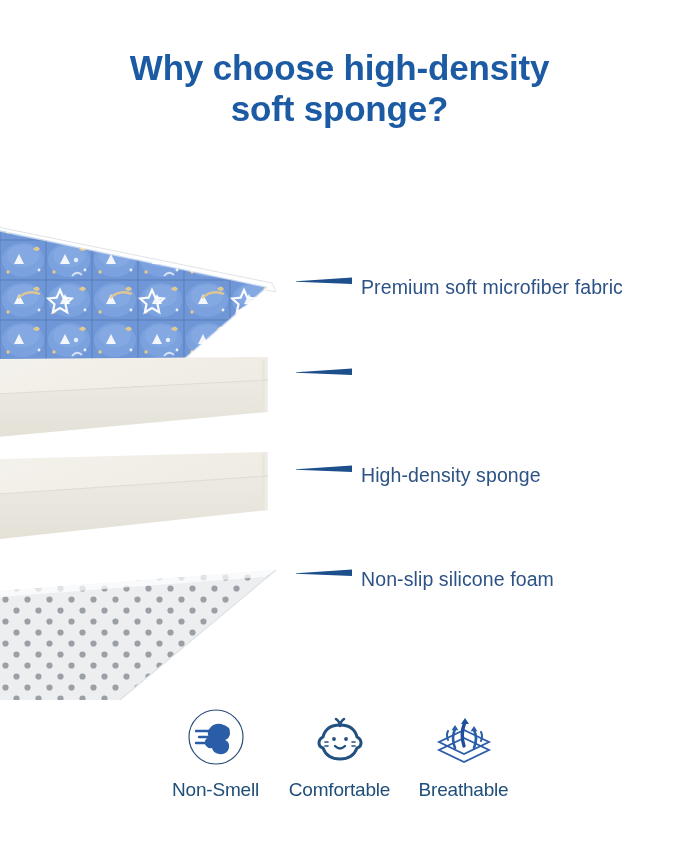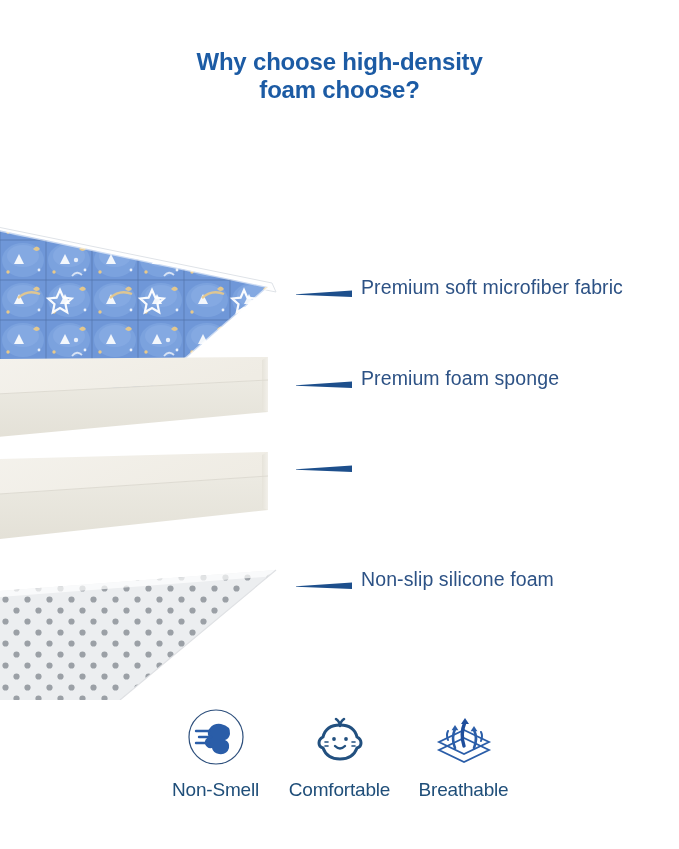--- a/index.html
+++ b/index.html
@@ -13,42 +13,42 @@
 
   
   #title-block {
     position:absolute;
     top:48px; left:0; width:679px;
     text-align:center;
     z-index:40;
     pointer-events:none;
   }
   .title-line {
-    font-size:24px;
+    font-size:35px;
     font-weight:bold;
     color:#1c5ba4;
     letter-spacing:-0.2px;
     line-height:1.17;
     white-space:nowrap;
   }
 
   
   #illustration {
     position:absolute;
     top:0; left:0;
     width:400px; height:700px;
     z-index:10;
   }
   #illustration svg { display:block; }
 
   
   .callout {
     position:absolute;
     display:flex;
-    align-items:flex-end;
+    align-items:flex-start;
     z-index:30;
   }
   .leader { flex:0 0 auto; line-height:0; }
   .callout-text {
     font-size:19.5px;
     color:#2d5285;
     white-space:nowrap;
     letter-spacing:0.1px;
     margin-left:9px;
   }
@@ -168,47 +168,47 @@
         <rect x="-130" y="540" width="430" height="180" fill="url(#silDots)"></rect>
       </g>
       <polygon points="-120,600 276,570 276,576 -120,606" fill="#ffffff" opacity="0.7"></polygon>
       <polyline points="276,570 120,700" fill="none" stroke="#dfe1e4" stroke-width="1.2"></polyline>
     </g>
   </svg>
 </div>
 
 <div id="title-block">
   <div class="title-line">Why choose high-density</div>
-  <div class="title-line">foam choose?</div>
+  <div class="title-line">soft sponge?</div>
 </div>
 
 <div class="callout" id="callout-0">
   <span class="leader">
     <svg width="56" height="10" viewBox="0 0 56 10">
         <polygon points="0,5.2 56,1.6 56,8 0,5.8" fill="#1d4f8c"></polygon>
       </svg>
   </span>
   <span class="callout-text">Premium soft microfiber fabric</span>
 </div>
 
 <div class="callout" id="callout-1">
   <span class="leader">
     <svg width="56" height="10" viewBox="0 0 56 10">
         <polygon points="0,5.2 56,1.6 56,8 0,5.8" fill="#1d4f8c"></polygon>
       </svg>
   </span>
-  <span class="callout-text">Premium foam sponge</span>
 </div>
 
 <div class="callout" id="callout-2">
   <span class="leader">
     <svg width="56" height="10" viewBox="0 0 56 10">
         <polygon points="0,5.2 56,1.6 56,8 0,5.8" fill="#1d4f8c"></polygon>
       </svg>
   </span>
+  <span class="callout-text">High-density sponge</span>
 </div>
 
 <div class="callout" id="callout-3">
   <span class="leader">
     <svg width="56" height="10" viewBox="0 0 56 10">
         <polygon points="0,5.2 56,1.6 56,8 0,5.8" fill="#1d4f8c"></polygon>
       </svg>
   </span>
   <span class="callout-text">Non-slip silicone foam</span>
 </div>

